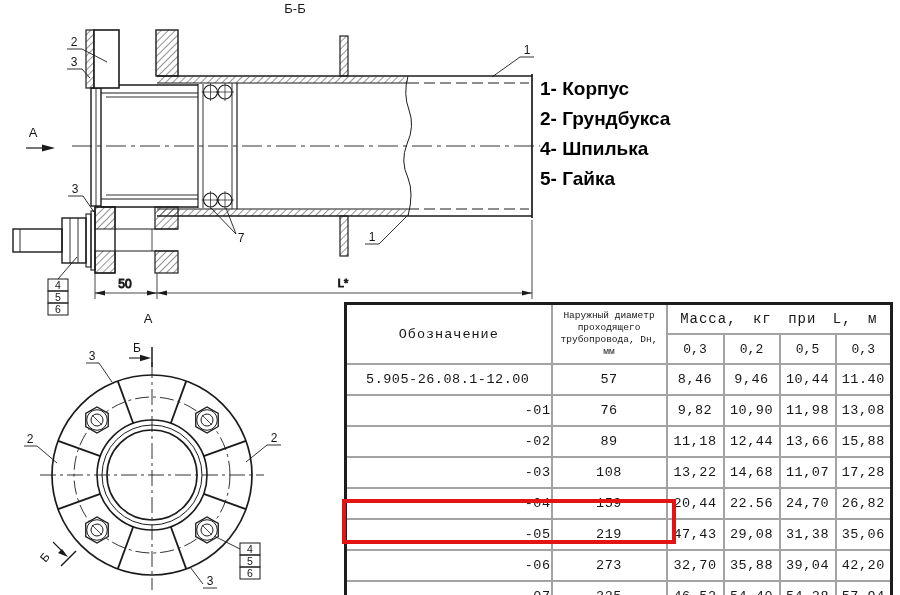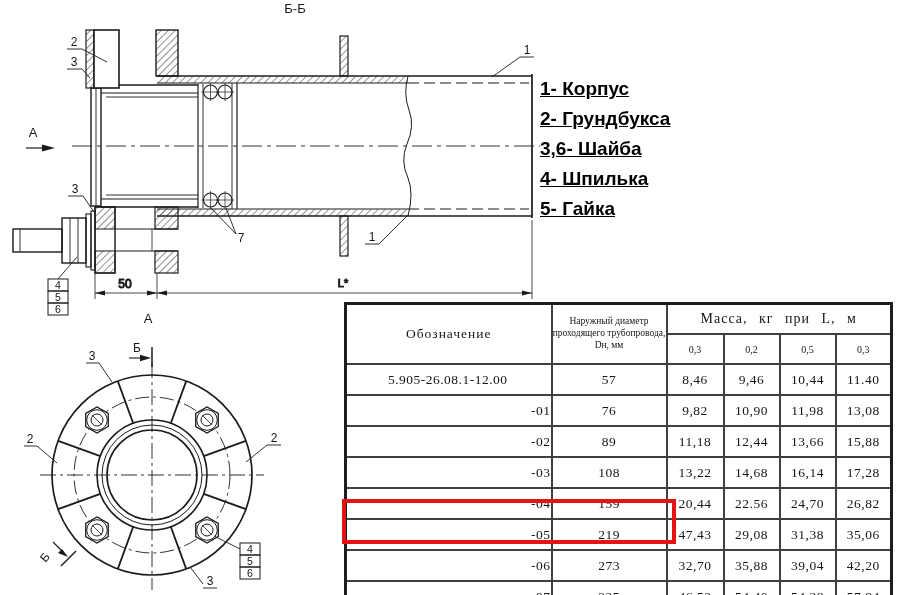--- a/index.html
+++ b/index.html
@@ -1,31 +1,31 @@
 <!DOCTYPE html>
 <html><head>
 <meta charset="utf-8">
 <style>
   html,body{margin:0;padding:0;}
   body{width:900px;height:595px;position:relative;background:#fff;overflow:hidden;
        font-family:"Liberation Sans",sans-serif;color:#111;}
   .abs{position:absolute;}
   
   #legend{left:540px;top:74px;width:360px;}
-  .legend-line{font-size:19px;line-height:30px;font-weight:bold;color:#000;white-space:nowrap;text-decoration:underline;}
+  .legend-line{font-size:19px;line-height:30px;font-weight:bold;color:#000;white-space:nowrap;}
   
   #tblwrap{left:344px;top:302px;}
   table.mass{border-collapse:collapse;table-layout:fixed;width:546px;background:#fff;}
-  table.mass th,table.mass td{border:2px solid #404040;padding:0;overflow:hidden;
-      font-family:Liberation Serif, serif;color:#161616;}
+  table.mass th,table.mass td{border:2px solid #a3a3a3;padding:0;overflow:hidden;
+      font-family:Liberation Mono, monospace;color:#161616;}
   table.mass{border:3px solid #1d1d1d;}
   th.h-des{font-size:13.5px;font-weight:normal;letter-spacing:1px;}
   th.h-dia{font-size:9.5px;font-weight:normal;line-height:1.25;padding:2px 3px;}
   th.h-mass{font-size:14px;font-weight:normal;word-spacing:7px;letter-spacing:1px;height:28px;}
-  th.h-sub{font-size:10px;font-weight:normal;height:28px;margin-top:21px;}
+  th.h-sub{font-size:13px;font-weight:normal;height:28px;margin-top:21px;}
   tbody td{height:29px;font-size:13.5px;text-align:center;letter-spacing:0.5px;}
   td.c-des{text-align:right;padding-right:34px;}
   td.c-des.full{text-align:center;padding-right:2px;}
   #hl{left:342px;top:499px;width:326px;height:37px;border:4px solid #e31414;z-index:5;pointer-events:none;}
   svg text{font-family:"Liberation Sans",sans-serif;fill:#161616;}
 </style>
 </head>
 <body>
 
 <svg class="abs" style="left:0;top:0" width="540" height="330" viewBox="0 0 540 330">
@@ -228,21 +228,20 @@
       <text x="250" y="255" font-size="10.5" text-anchor="middle" stroke="none">5</text>
       <text x="250" y="267" font-size="10.5" text-anchor="middle" stroke="none">6</text>
       <line x1="240" y1="239" x2="214" y2="226" stroke-width="0.9"></line>
     </g>
   </g>
 </svg>
 
 <div id="legend" class="abs">
   <div class="legend-line">1- Корпус</div>
   <div class="legend-line">2- Грундбукса</div>
-  <div class="legend-line">3,6- Шайба</div>
   <div class="legend-line">4- Шпилька</div>
   <div class="legend-line">5- Гайка</div>
 </div>
 
 <div id="tblwrap" class="abs">
   <table class="mass">
     <colgroup>
       <col style="width:206px">
         <col style="width:115px">
       <col style="width:57px">
@@ -286,21 +285,21 @@
           <td class="c-mass">11,18</td>
           <td class="c-mass">12,44</td>
           <td class="c-mass">13,66</td>
           <td class="c-mass">15,88</td>
         </tr>
         <tr>
           <td class="c-des">-03</td>
           <td class="c-dia">108</td>
           <td class="c-mass">13,22</td>
           <td class="c-mass">14,68</td>
-          <td class="c-mass">16,14</td>
+          <td class="c-mass">11,07</td>
           <td class="c-mass">17,28</td>
         </tr>
         <tr>
           <td class="c-des">-04</td>
           <td class="c-dia">159</td>
           <td class="c-mass">20,44</td>
           <td class="c-mass">22.56</td>
           <td class="c-mass">24,70</td>
           <td class="c-mass">26,82</td>
         </tr>

